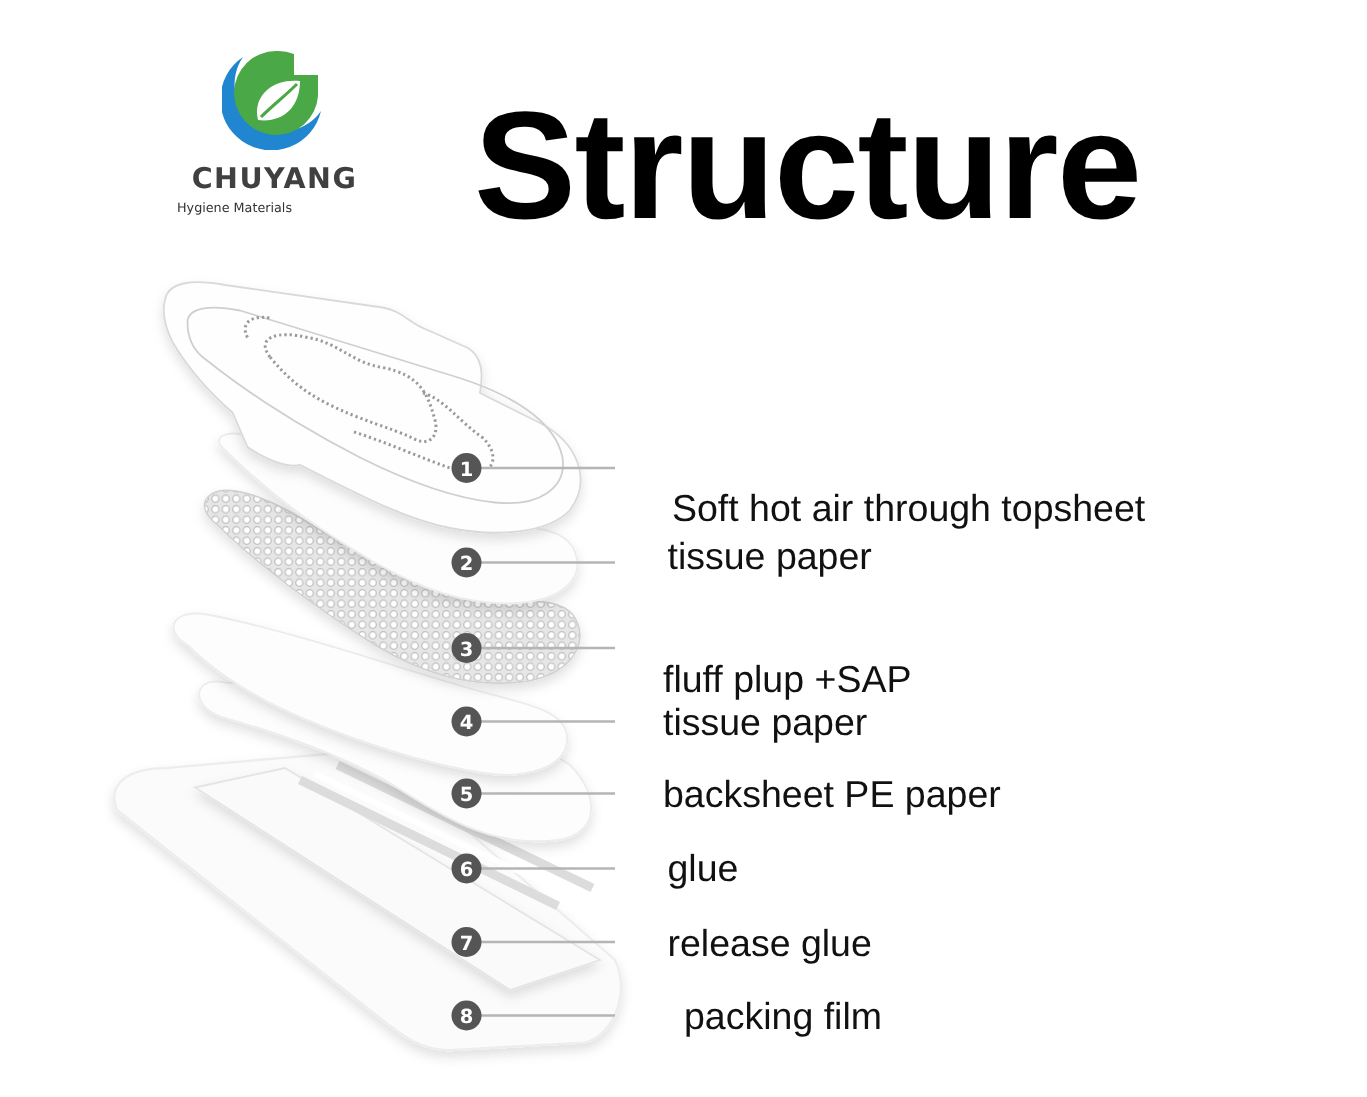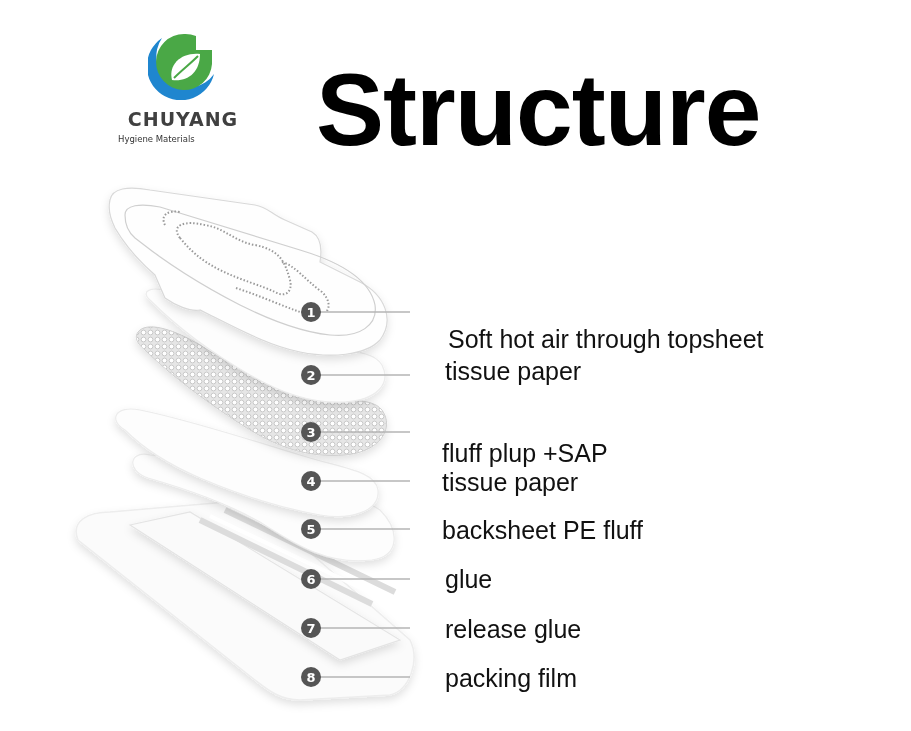--- a/index.html
+++ b/index.html
@@ -126,16 +126,16 @@
   <g>
       <circle cx="311" cy="677" r="10" fill="#555"></circle>
       <text class="badge-text" x="311" y="682" text-anchor="middle">8</text>
     </g>
 </svg>
 
 <div class="label" style="left:448px; top:290px;margin-top:35px;">Soft hot air through topsheet</div>
 <div class="label" style="left:445px; top:357px;">tissue paper</div>
 <div class="label" style="left:442px; top:419px;margin-top:20px;">fluff plup +SAP</div>
 <div class="label" style="left:442px; top:468px;">tissue paper</div>
-<div class="label" style="left:442px; top:516px;">backsheet PE fluff</div>
+<div class="label" style="left:442px; top:516px;">backsheet PE paper</div>
 <div class="label" style="left:445px; top:565px;text-align:right;">glue</div>
 <div class="label" style="left:445px; top:615px;">release glue</div>
-<div class="label" style="left:445px; top:664px;">packing film</div>
+<div class="label" style="left:456px; top:664px;">packing film</div>
 
 </body></html>

